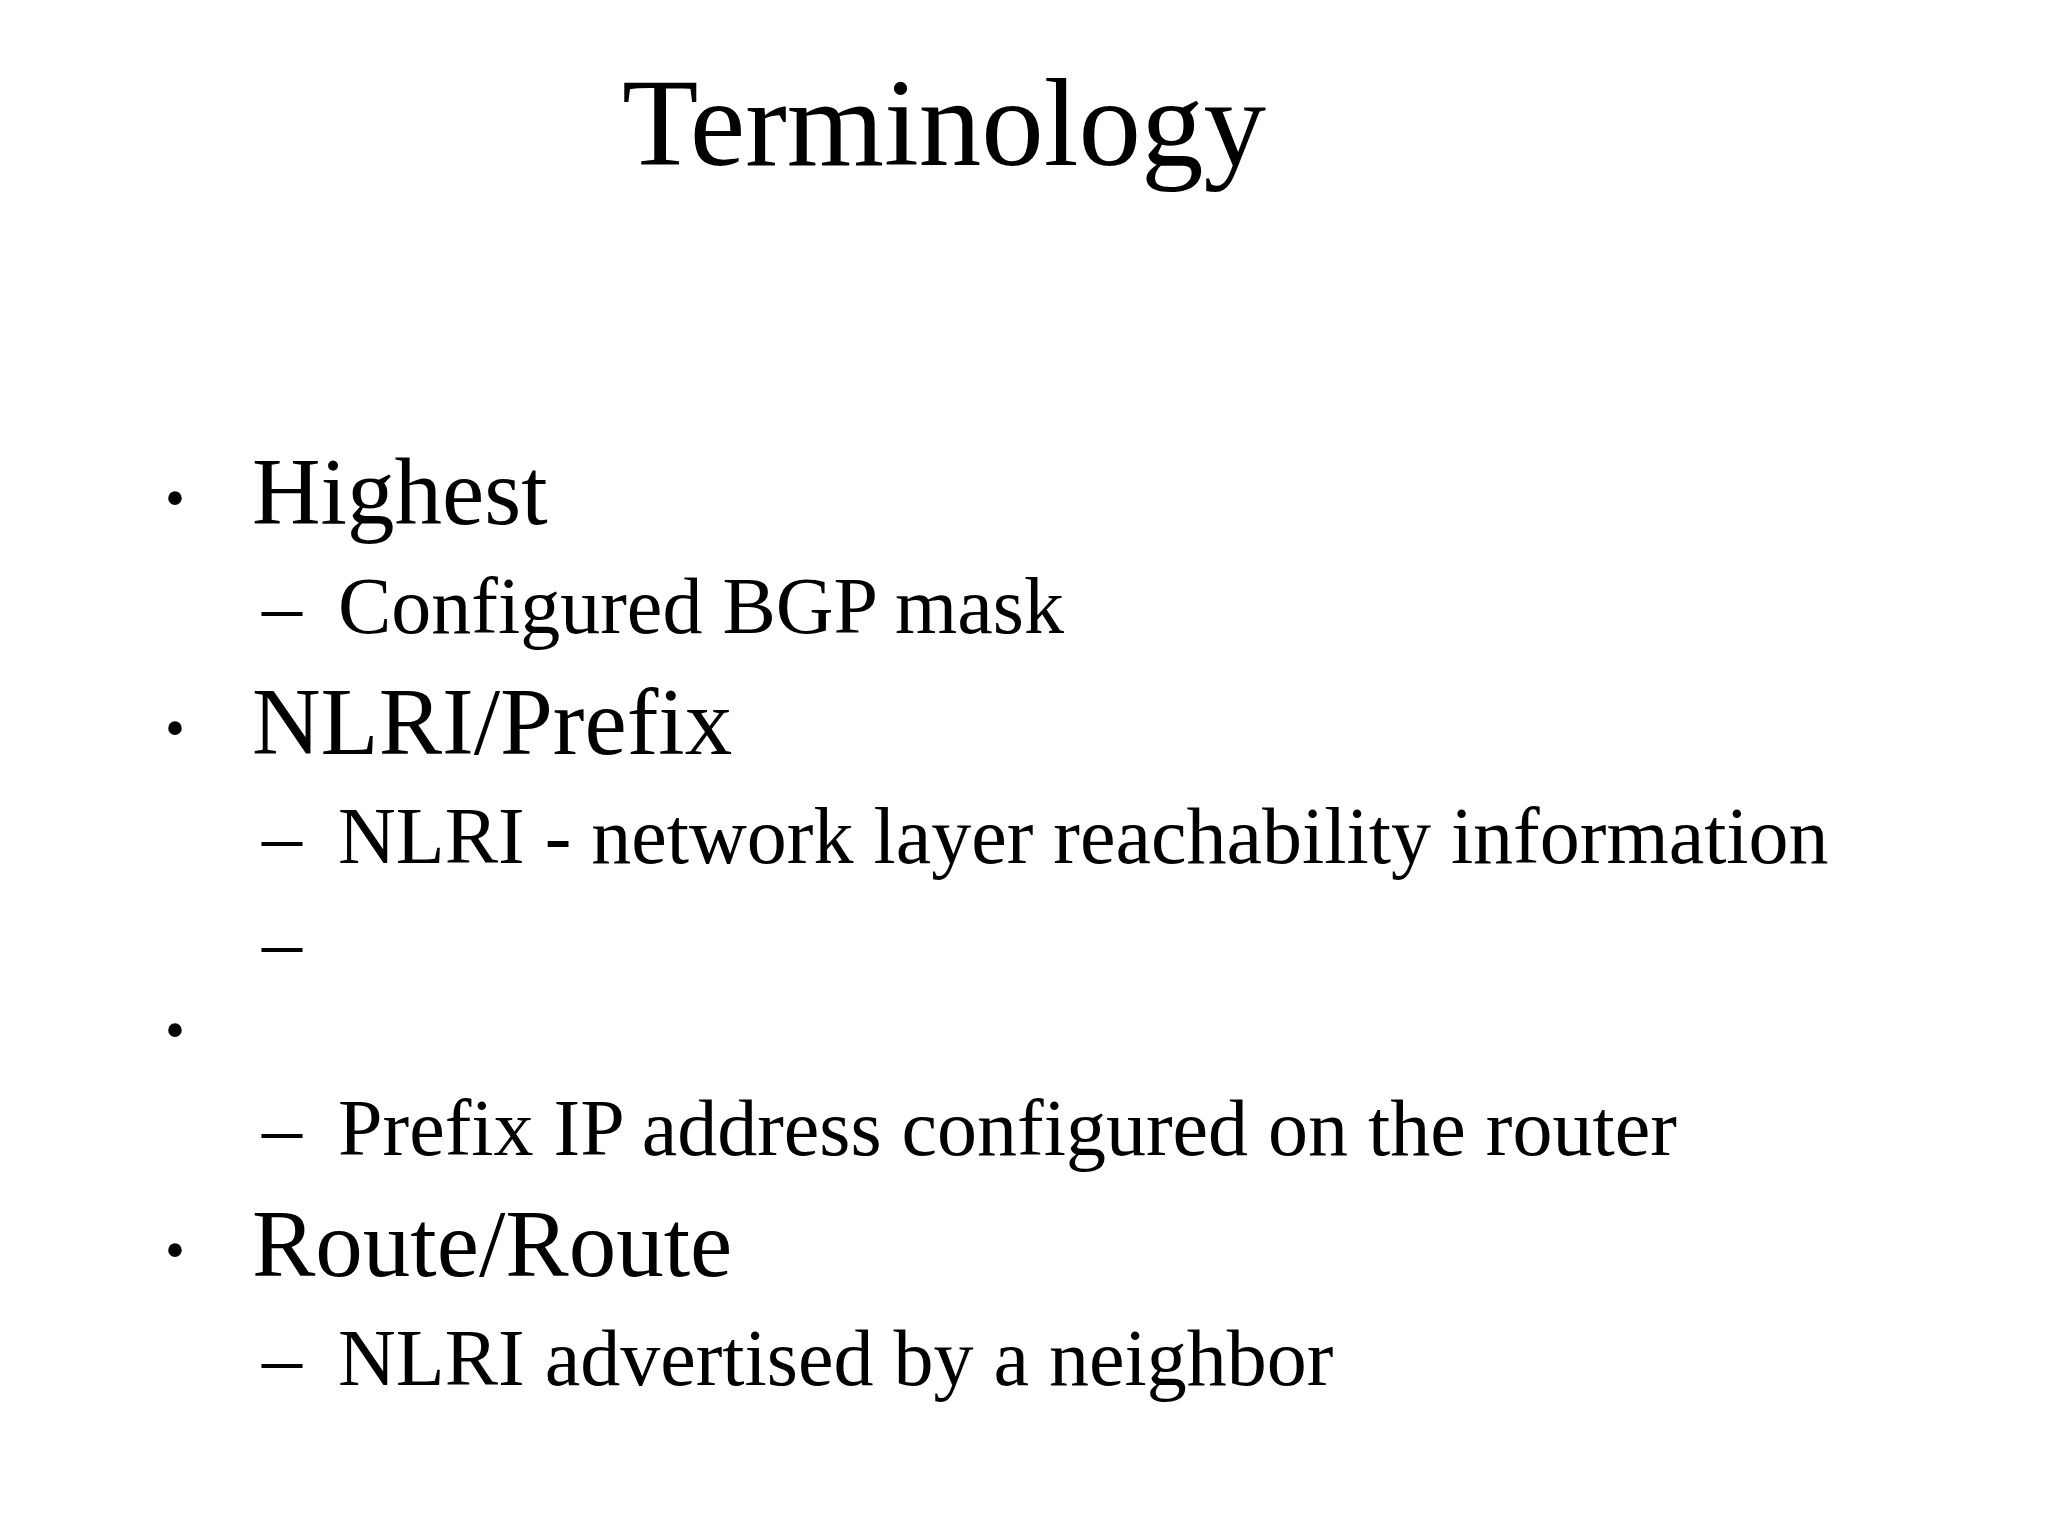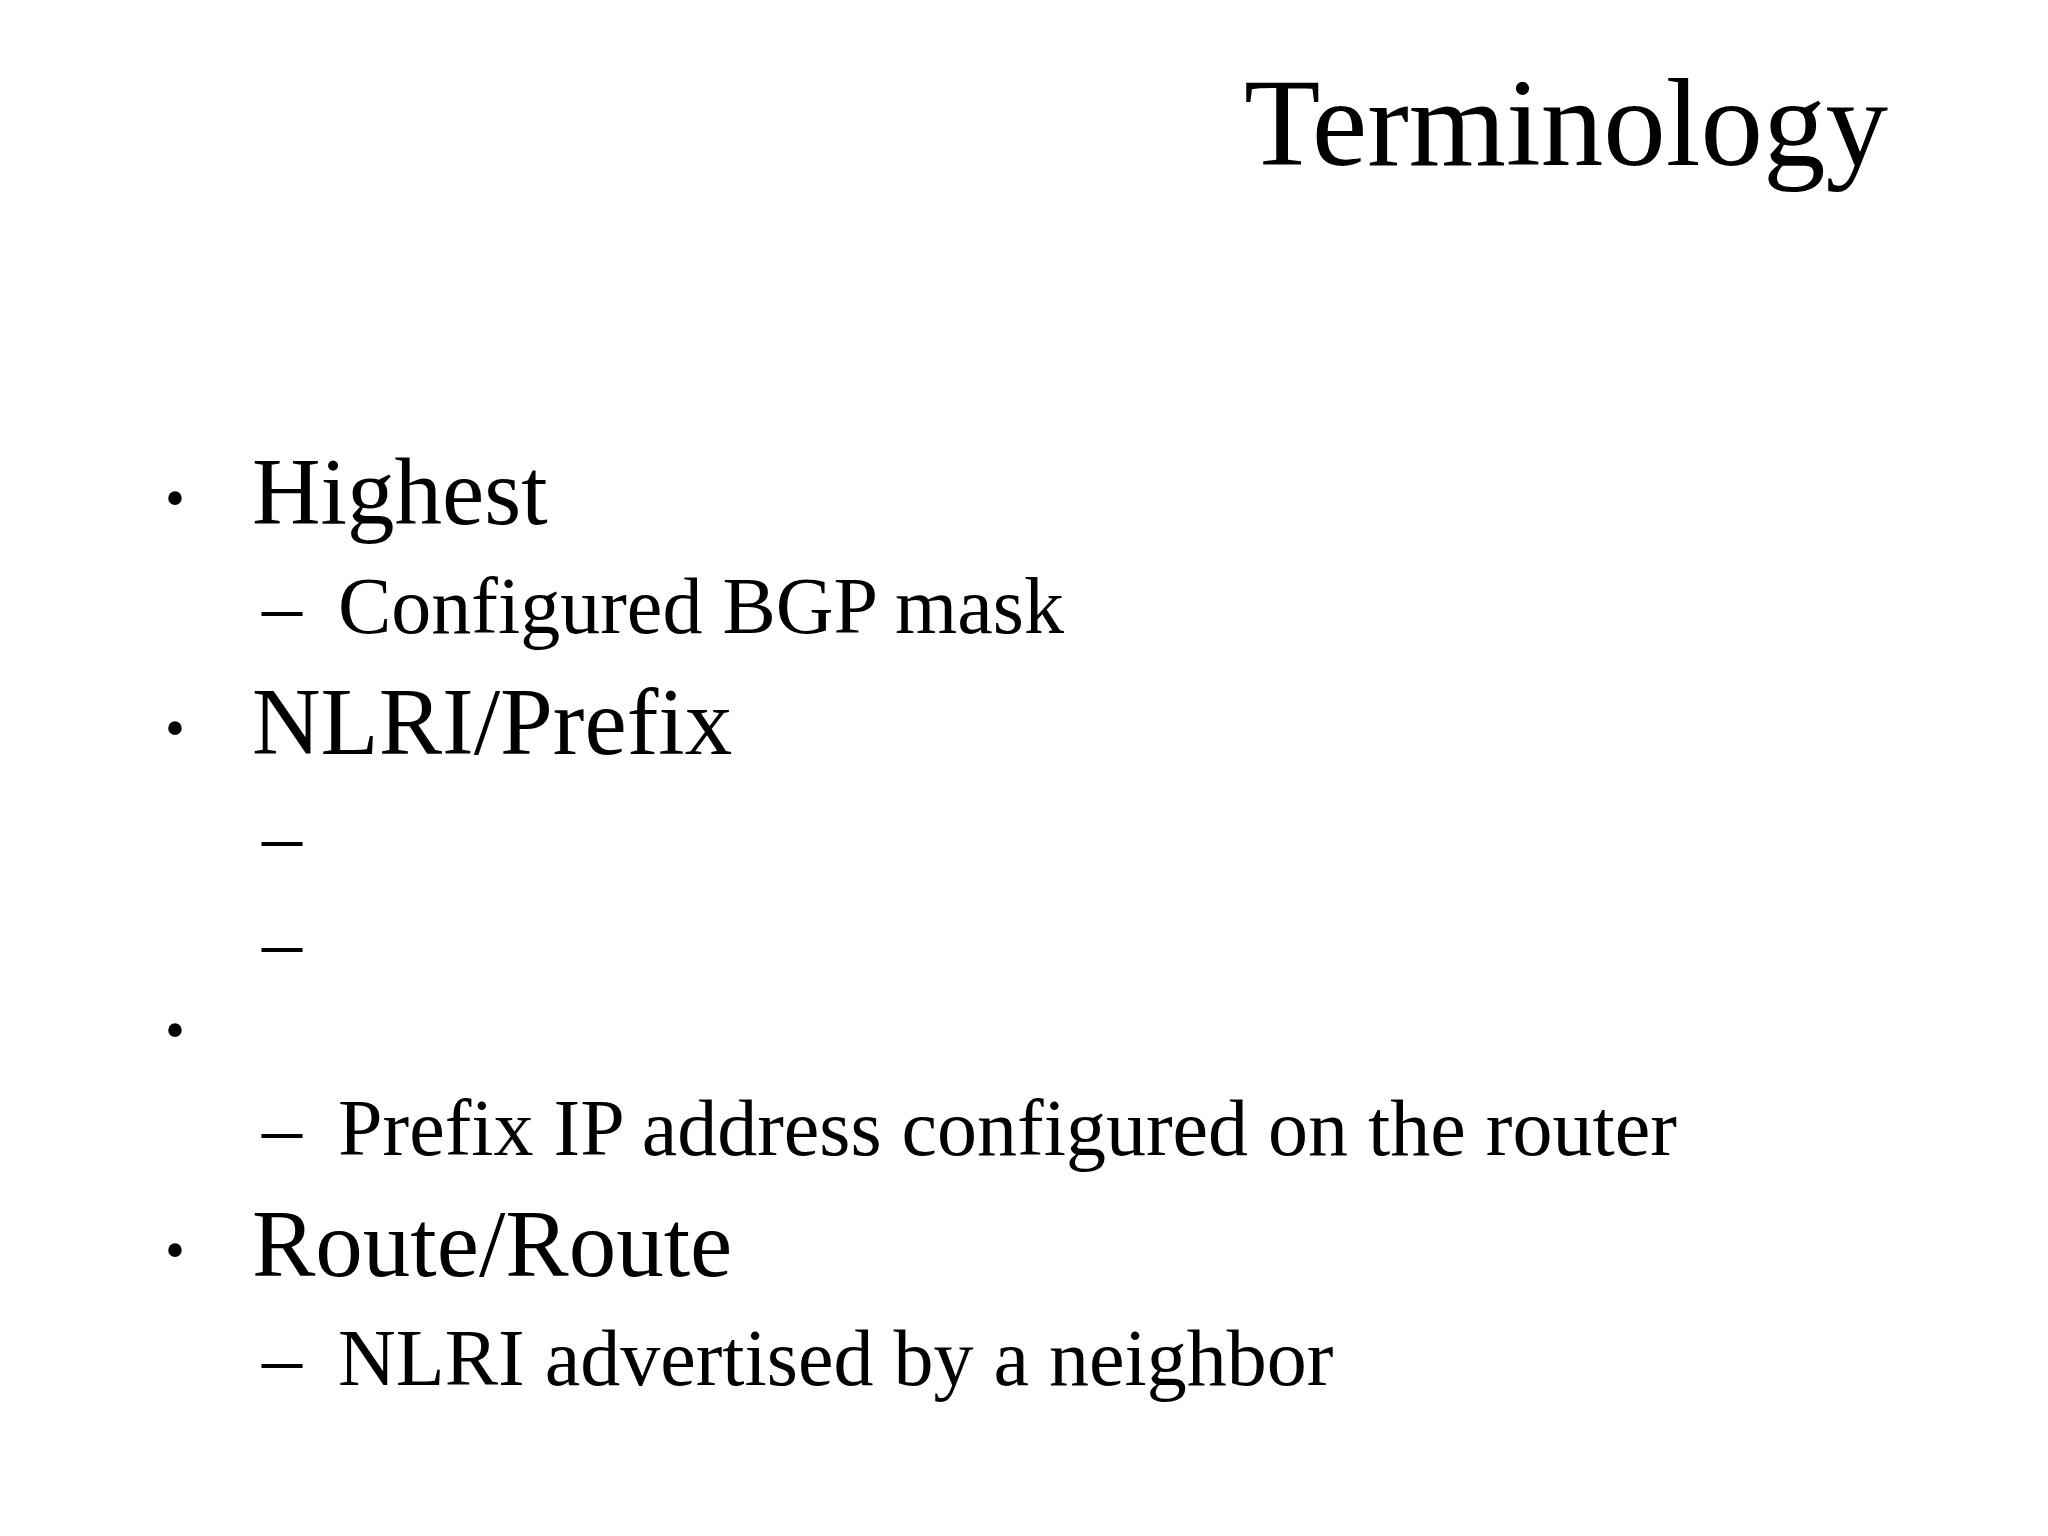--- a/index.html
+++ b/index.html
@@ -14,21 +14,21 @@
     font-family: "Liberation Serif", serif;
     overflow: hidden;
   }
   .slide {
     position: relative;
     width: 2048px;
     height: 1536px;
   }
   .slide-title {
     margin: 48px 160px 0 0;       
-    text-align: right;
+    text-align: center;
     font-size: 125px;
     font-weight: 400;
     line-height: 1.2;
     white-space: nowrap;
   }
   .content {
     margin-top: 240px;
   }
   .row {
     display: flex;
@@ -85,20 +85,21 @@
       <span class="bullet-text">Configured BGP mask</span>
     </div>
 
     <div class="row l1">
       <span class="marker">•</span>
       <span class="bullet-text">NLRI/Prefix</span>
     </div>
 
     <div class="row l2">
       <span class="marker">–</span>
+      <span class="bullet-text">NLRI - network layer reachability information</span>
     </div>
 
     <div class="row l2">
       <span class="marker">–</span>
     </div>
 
     <div class="row l1">
       <span class="marker">•</span>
     </div>
 

